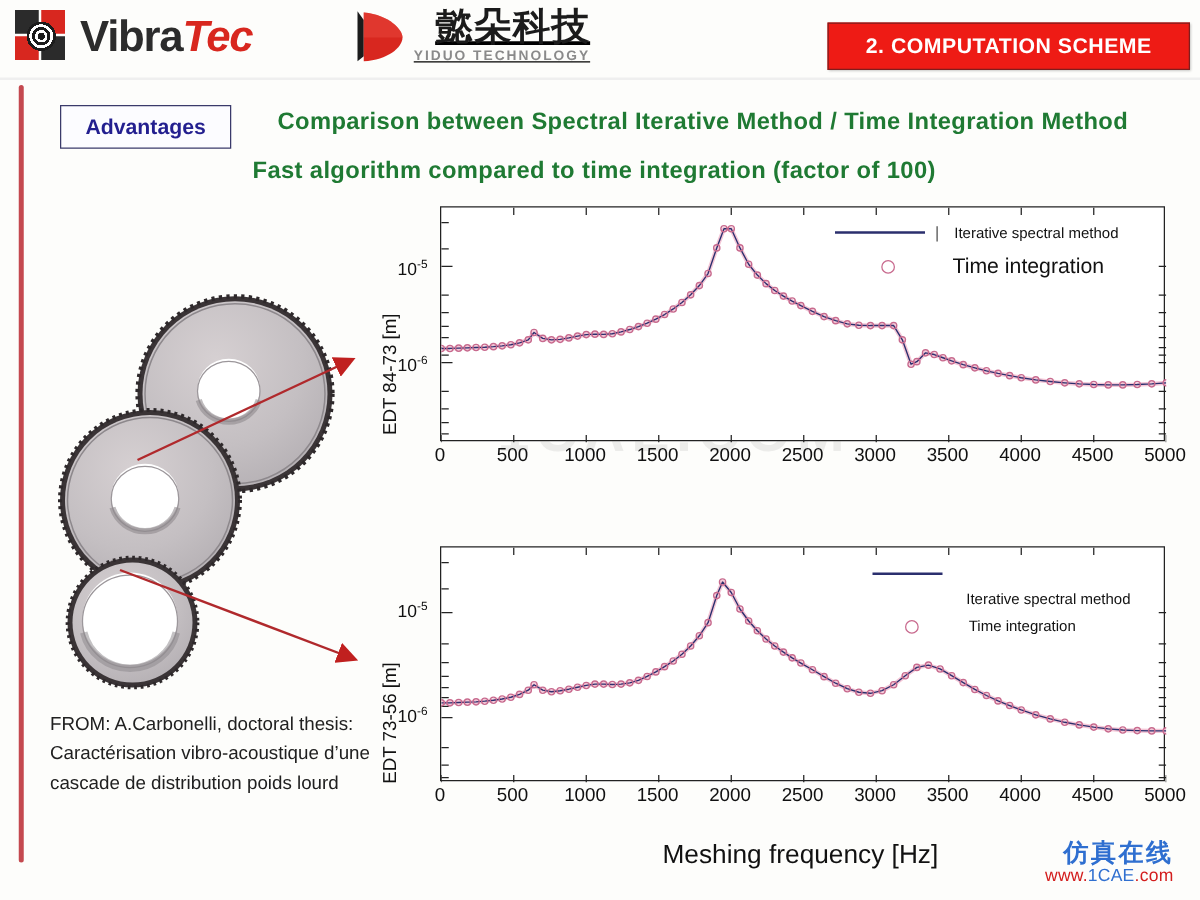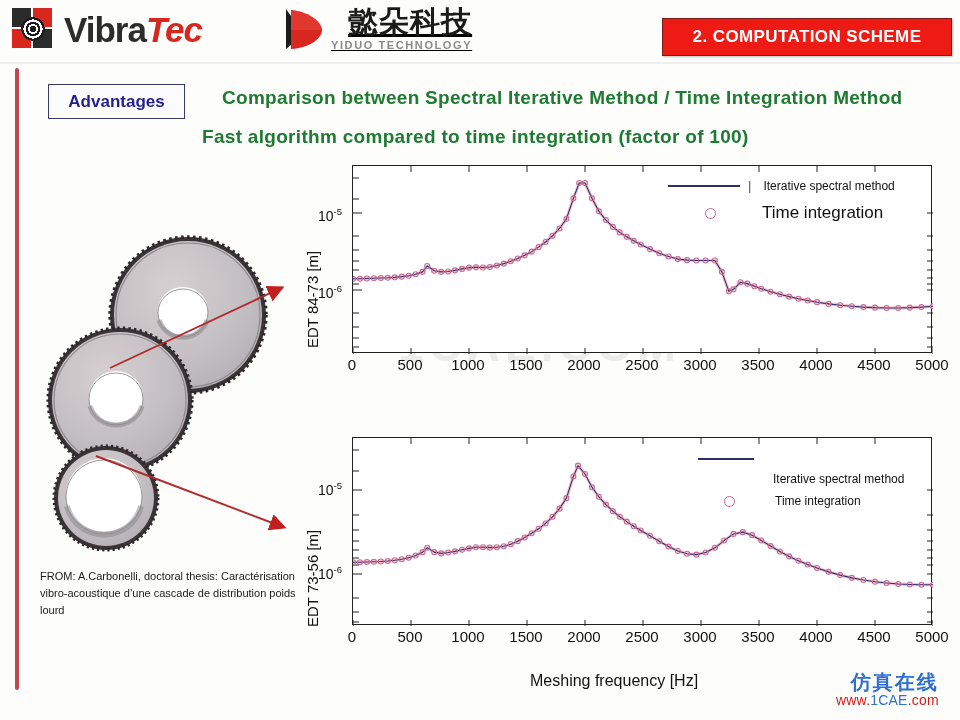--- a/index.html
+++ b/index.html
@@ -54,31 +54,31 @@
     letter-spacing:.3px;white-space:nowrap;margin-left:20px;}
   .title-2{position:absolute;left:202px;top:126px;color:#1f7a33;font-size:19px;font-weight:bold;
     letter-spacing:.3px;white-space:nowrap;}
 
   
   .gears{position:absolute;left:28px;top:225px;width:260px;height:345px;}
   .gears svg{display:block;}
 
   
   .source{position:absolute;left:40px;top:568px;width:270px;
-    font-size:11px;color:#202020;line-height:1.55;}
+    font-size:15px;color:#202020;line-height:1.55;}
 
   
   .chart{position:absolute;}
   .plotbox{position:absolute;border:1px solid #222;background:#ffffff;box-sizing:border-box;}
   .ylabel{position:absolute;font-size:15px;color:#111;white-space:nowrap;
     transform:rotate(-90deg);transform-origin:left top;}
   .ytick{position:absolute;font-size:14px;color:#111;text-align:right;white-space:nowrap;}
   .ytick sup{font-size:9.5px;vertical-align:super;}
   .xtick{position:absolute;font-size:15px;color:#111;text-align:center;white-space:nowrap;}
-  .xlabel{position:absolute;font-size:16px;color:#111;white-space:nowrap;}
+  .xlabel{position:absolute;font-size:21px;color:#111;white-space:nowrap;}
 
   .legend{position:absolute;}
   .leg-row{position:absolute;display:flex;align-items:center;}
   .leg-line{width:72px;height:0;border-top:2px solid #2b2f6e;}
   .leg-sep{margin-left:8px;color:#555;font-size:13px;}
   .leg-txt{font-size:12px;color:#111;white-space:nowrap;}
   .leg-txt.big{font-size:17px;}
   .leg-marker{width:9px;height:9px;border:1.3px solid #c86a8e;border-radius:50%;}
 
   

